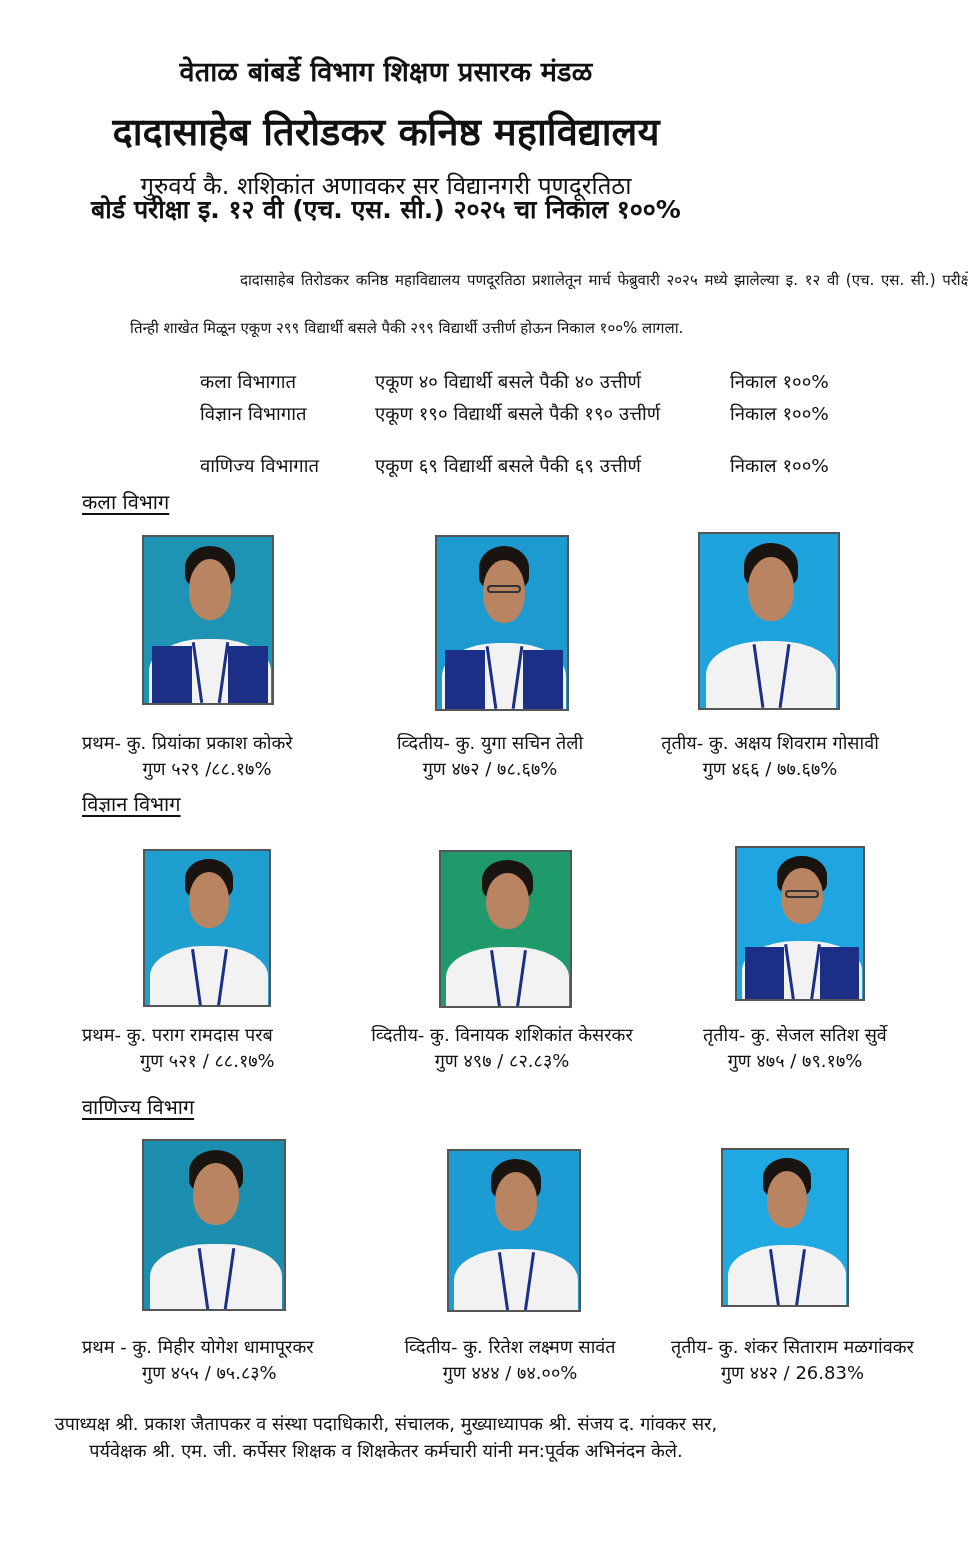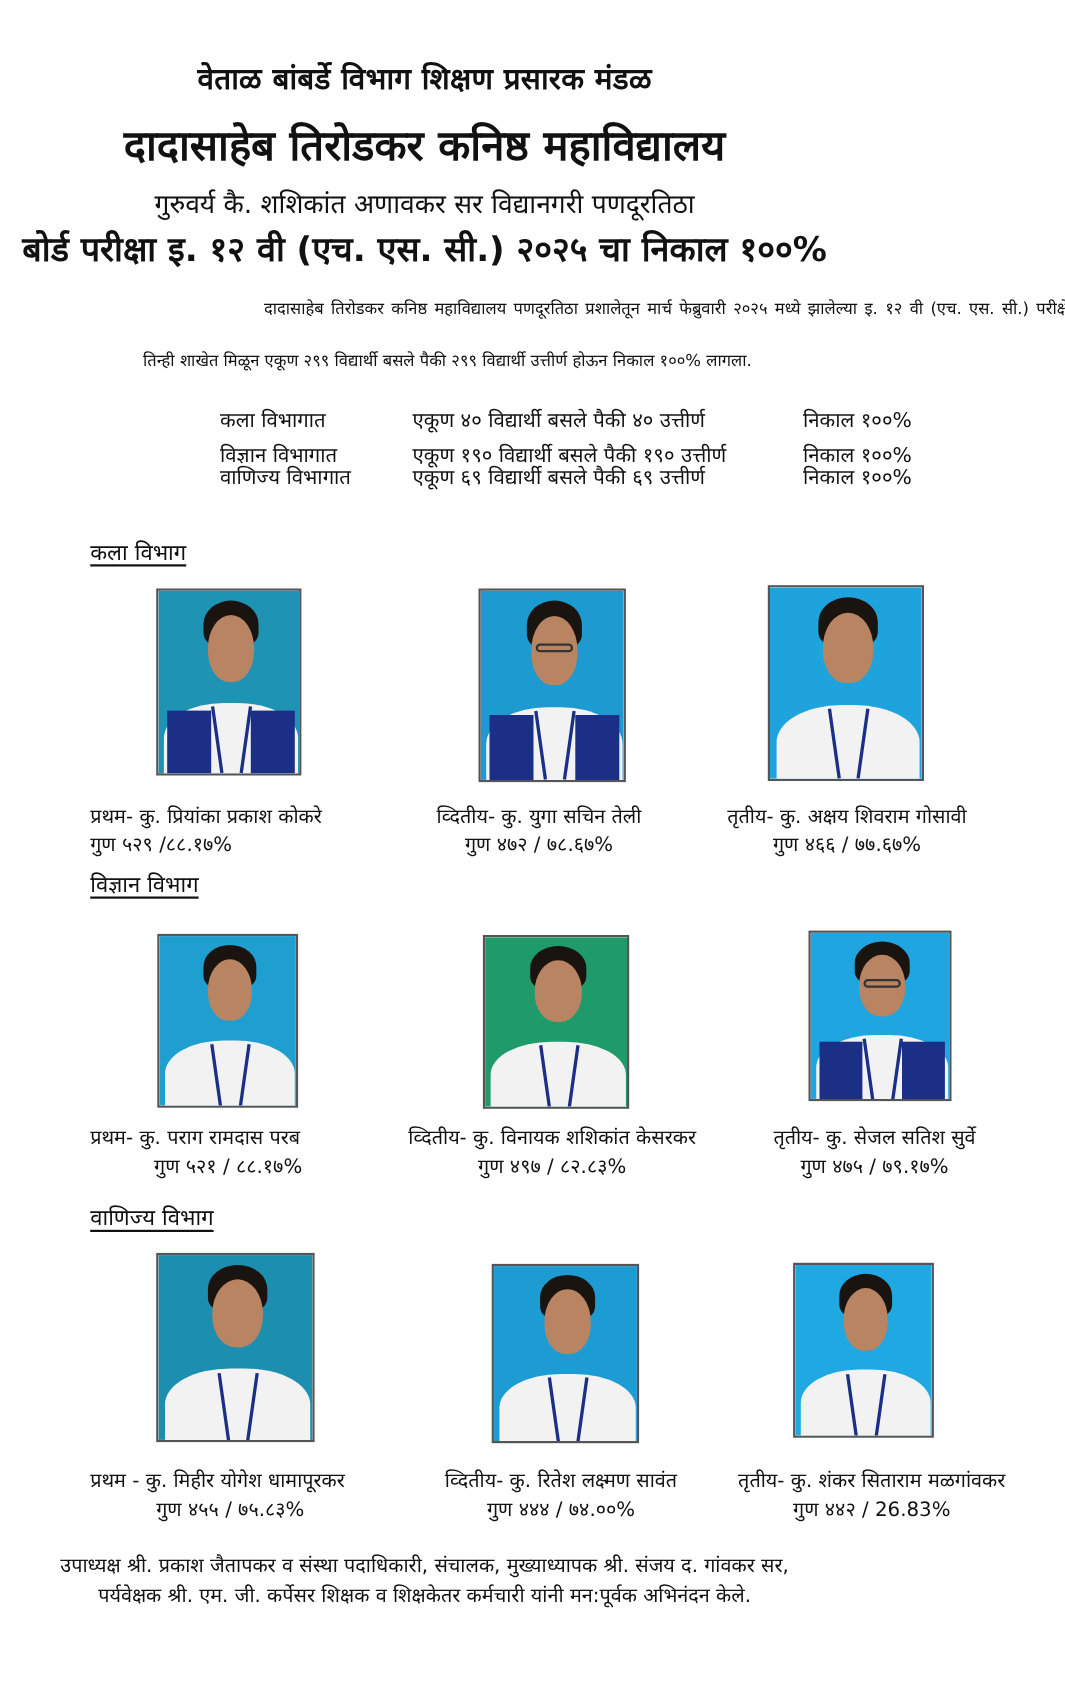--- a/index.html
+++ b/index.html
@@ -3,21 +3,21 @@
 <meta charset="utf-8">
 <style>
   html, body { margin: 0; padding: 0; background: #ffffff; }
   body { width: 968px; height: 1551px; position: relative; overflow: hidden;
          font-family: "DejaVu Sans", "Liberation Sans", sans-serif; color: #111; }
   .abs { position: absolute; }
   .center { left: 0; width: 772px; text-align: center; }
   #org { top: 52px; font-size: 27px; font-weight: bold; letter-spacing: 0.2px; }
   #college { top: 104px; font-size: 38px; font-weight: bold; }
   #place { top: 168px; font-size: 24px; }
-  #result-title { top: 204px; font-size: 31px; font-weight: bold; }
+  #result-title { top: 191px; font-size: 25px; font-weight: bold; }
   #para { top: 256px; left: 82px; width: 850px; font-size: 15px; line-height: 48px; text-align: justify; margin-left: 48px; }
   #para .indent { display: inline-block; width: 110px; }
   .stream-row { left: 200px; width: 660px; font-size: 18.5px; height: 34px; }
   .stream-row span { position: absolute; top: 0; white-space: nowrap; }
   .c1 { left: 0; } .c2 { left: 175px; } .c3 { left: 530px; }
   .section-heading { left: 82px; font-size: 20px; text-decoration: underline; text-underline-offset: 4px; font-weight: normal; text-align: center; }
   .photo { position: absolute; border: 2px solid #555; box-sizing: border-box; overflow: hidden; }
   .photo .bg { position: absolute; inset: 0; }
   .photo .head { position: absolute; border-radius: 50% 50% 46% 46%; background: #b98462; }
   .photo .hair { position: absolute; border-radius: 50% 50% 30% 30%; background: #1a1410; }
@@ -40,21 +40,21 @@
 <div class="abs stream-row" style="top:368px">
   <span class="c1">कला विभागात</span>
   <span class="c2">एकूण ४० विद्यार्थी बसले पैकी ४० उत्तीर्ण</span>
   <span class="c3">निकाल १००%</span>
 </div>
 <div class="abs stream-row" style="top:400px">
   <span class="c1">विज्ञान विभागात</span>
   <span class="c2">एकूण १९० विद्यार्थी बसले पैकी १९० उत्तीर्ण</span>
   <span class="c3">निकाल १००%</span>
 </div>
-<div class="abs stream-row" style="top:420px">
+<div class="abs stream-row" style="top:452px">
   <span class="c1">वाणिज्य विभागात</span>
   <span class="c2">एकूण ६९ विद्यार्थी बसले पैकी ६९ उत्तीर्ण</span>
   <span class="c3">निकाल १००%</span>
 </div>
 
 <div class="abs section-heading" style="top:488px">कला विभाग</div>
 <div class="abs section-heading" style="top:790px">विज्ञान विभाग</div>
 <div class="abs section-heading" style="top:1093px">वाणिज्य विभाग</div>
 
 <div id="photos">
@@ -135,21 +135,21 @@
       <div class="body" style="left:5.12px;top:95.39999999999999px;width:117.76px;height:66.78px"></div>
       <div class="lanyard" style="left:50px;top:98.58px;height:57.239999999999995px;transform:rotate(-8deg)"></div>
       <div class="lanyard" style="left:76px;top:98.58px;height:57.239999999999995px;transform:rotate(8deg)"></div>
       <div class="hair" style="left:39.519999999999996px;top:7.95px;width:48.96px;height:40.06799999999999px"></div>
       <div class="head" style="left:43.519999999999996px;top:20.67px;width:40.96px;height:57.239999999999995px"></div>
     </div>
   </div>
 
 <div class="abs caption" style="top:730px; left:82px; width:250px; text-align:left">
   <div>प्रथम- कु. प्रियांका प्रकाश कोकरे</div>
-  <div style="text-align:left">गुण ५२९ /८८.१७%</div>
+  <div style="text-align:center">गुण ५२९ /८८.१७%</div>
 </div>
 <div class="abs caption" style="top:730px; left:370px; width:240px">
   <div>व्दितीय- कु. युगा सचिन तेली</div>
   <div>गुण ४७२ / ७८.६७%</div>
 </div>
 <div class="abs caption" style="top:730px; left:640px; width:260px">
   <div>तृतीय- कु. अक्षय शिवराम गोसावी</div>
   <div>गुण ४६६ / ७७.६७%</div>
 </div>
 

